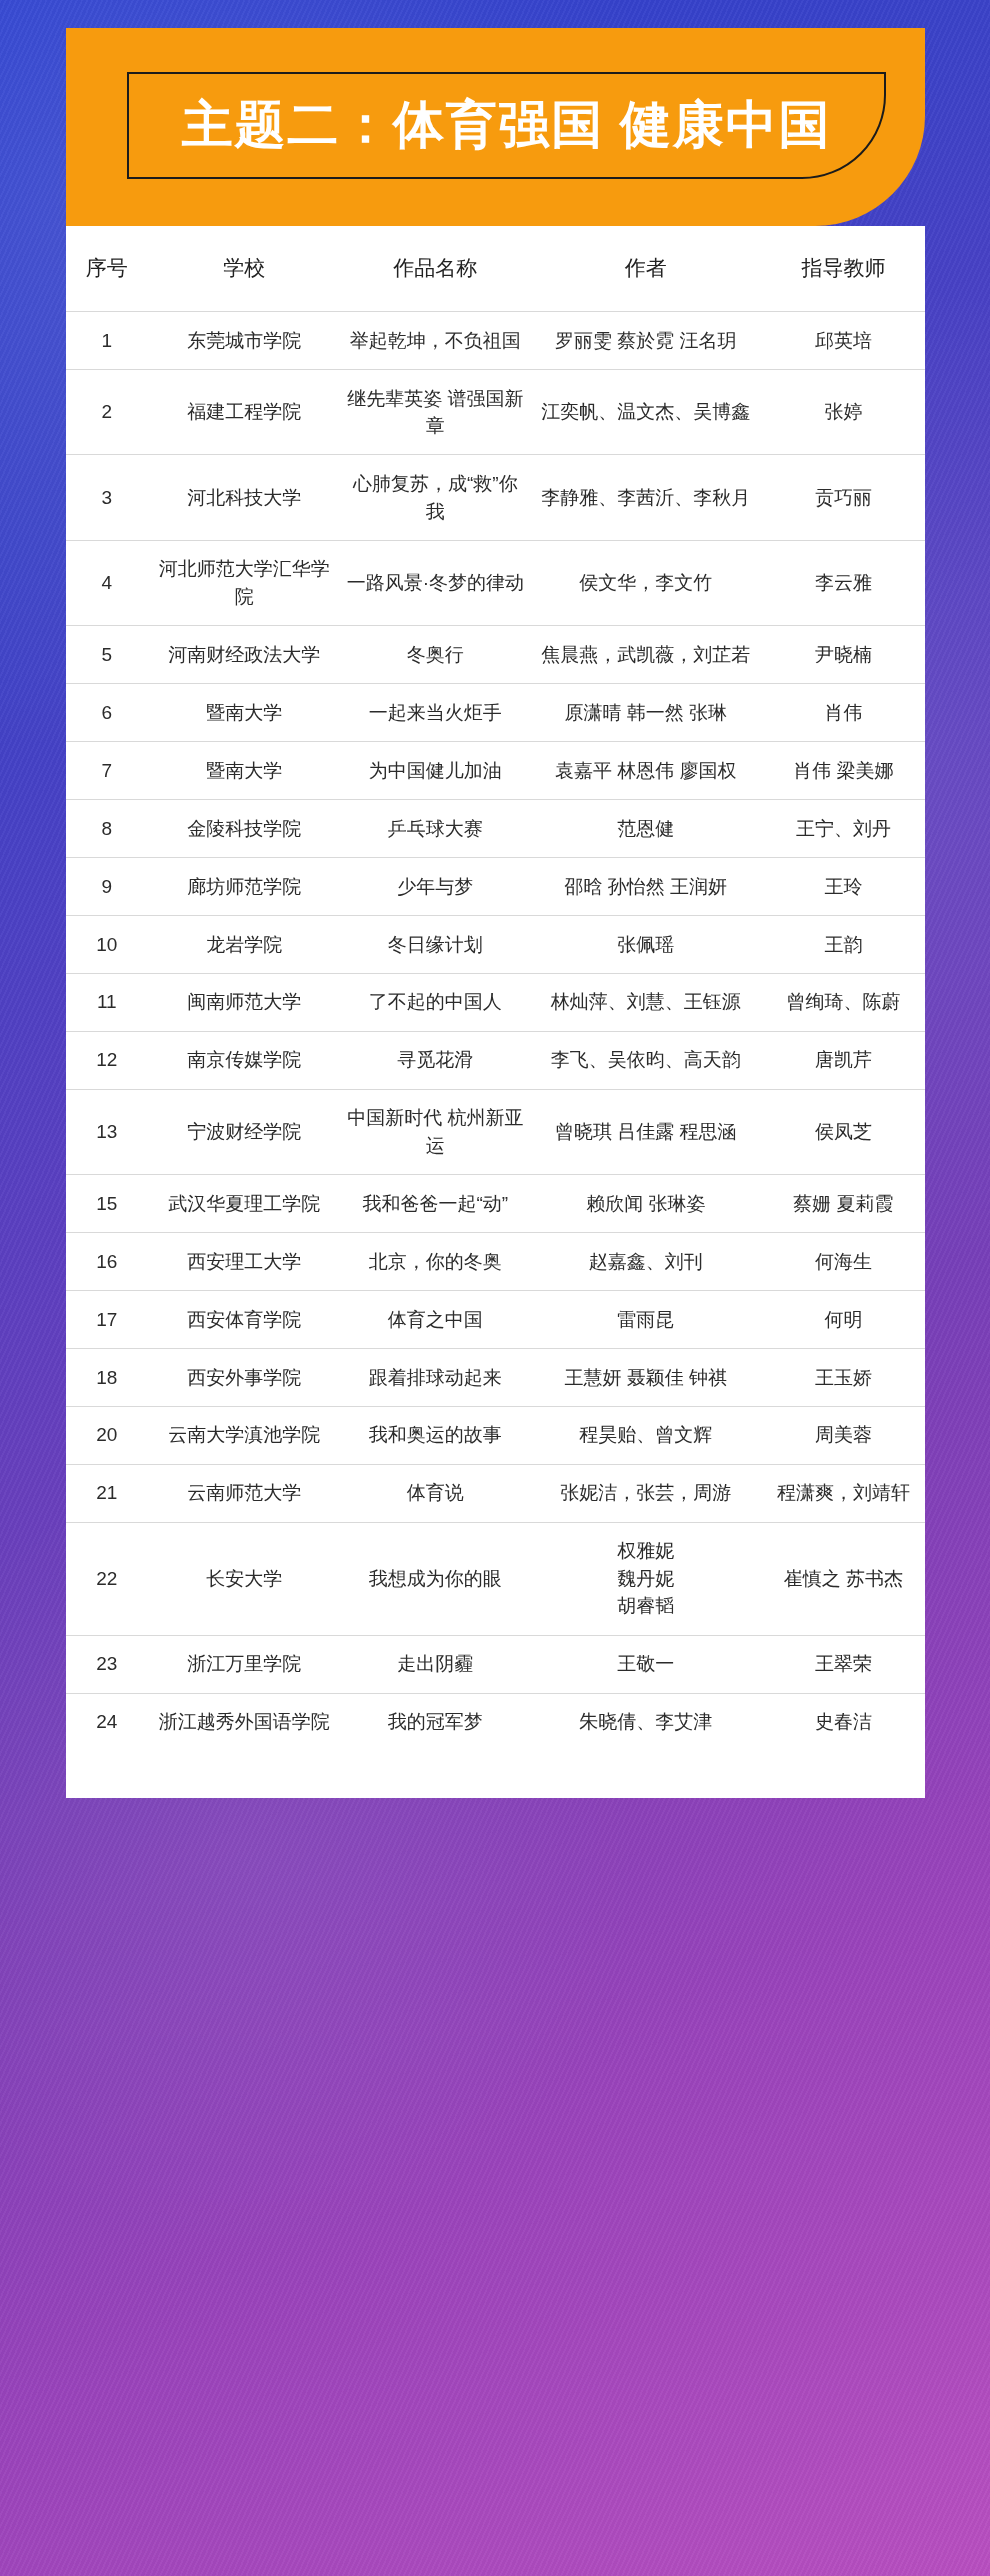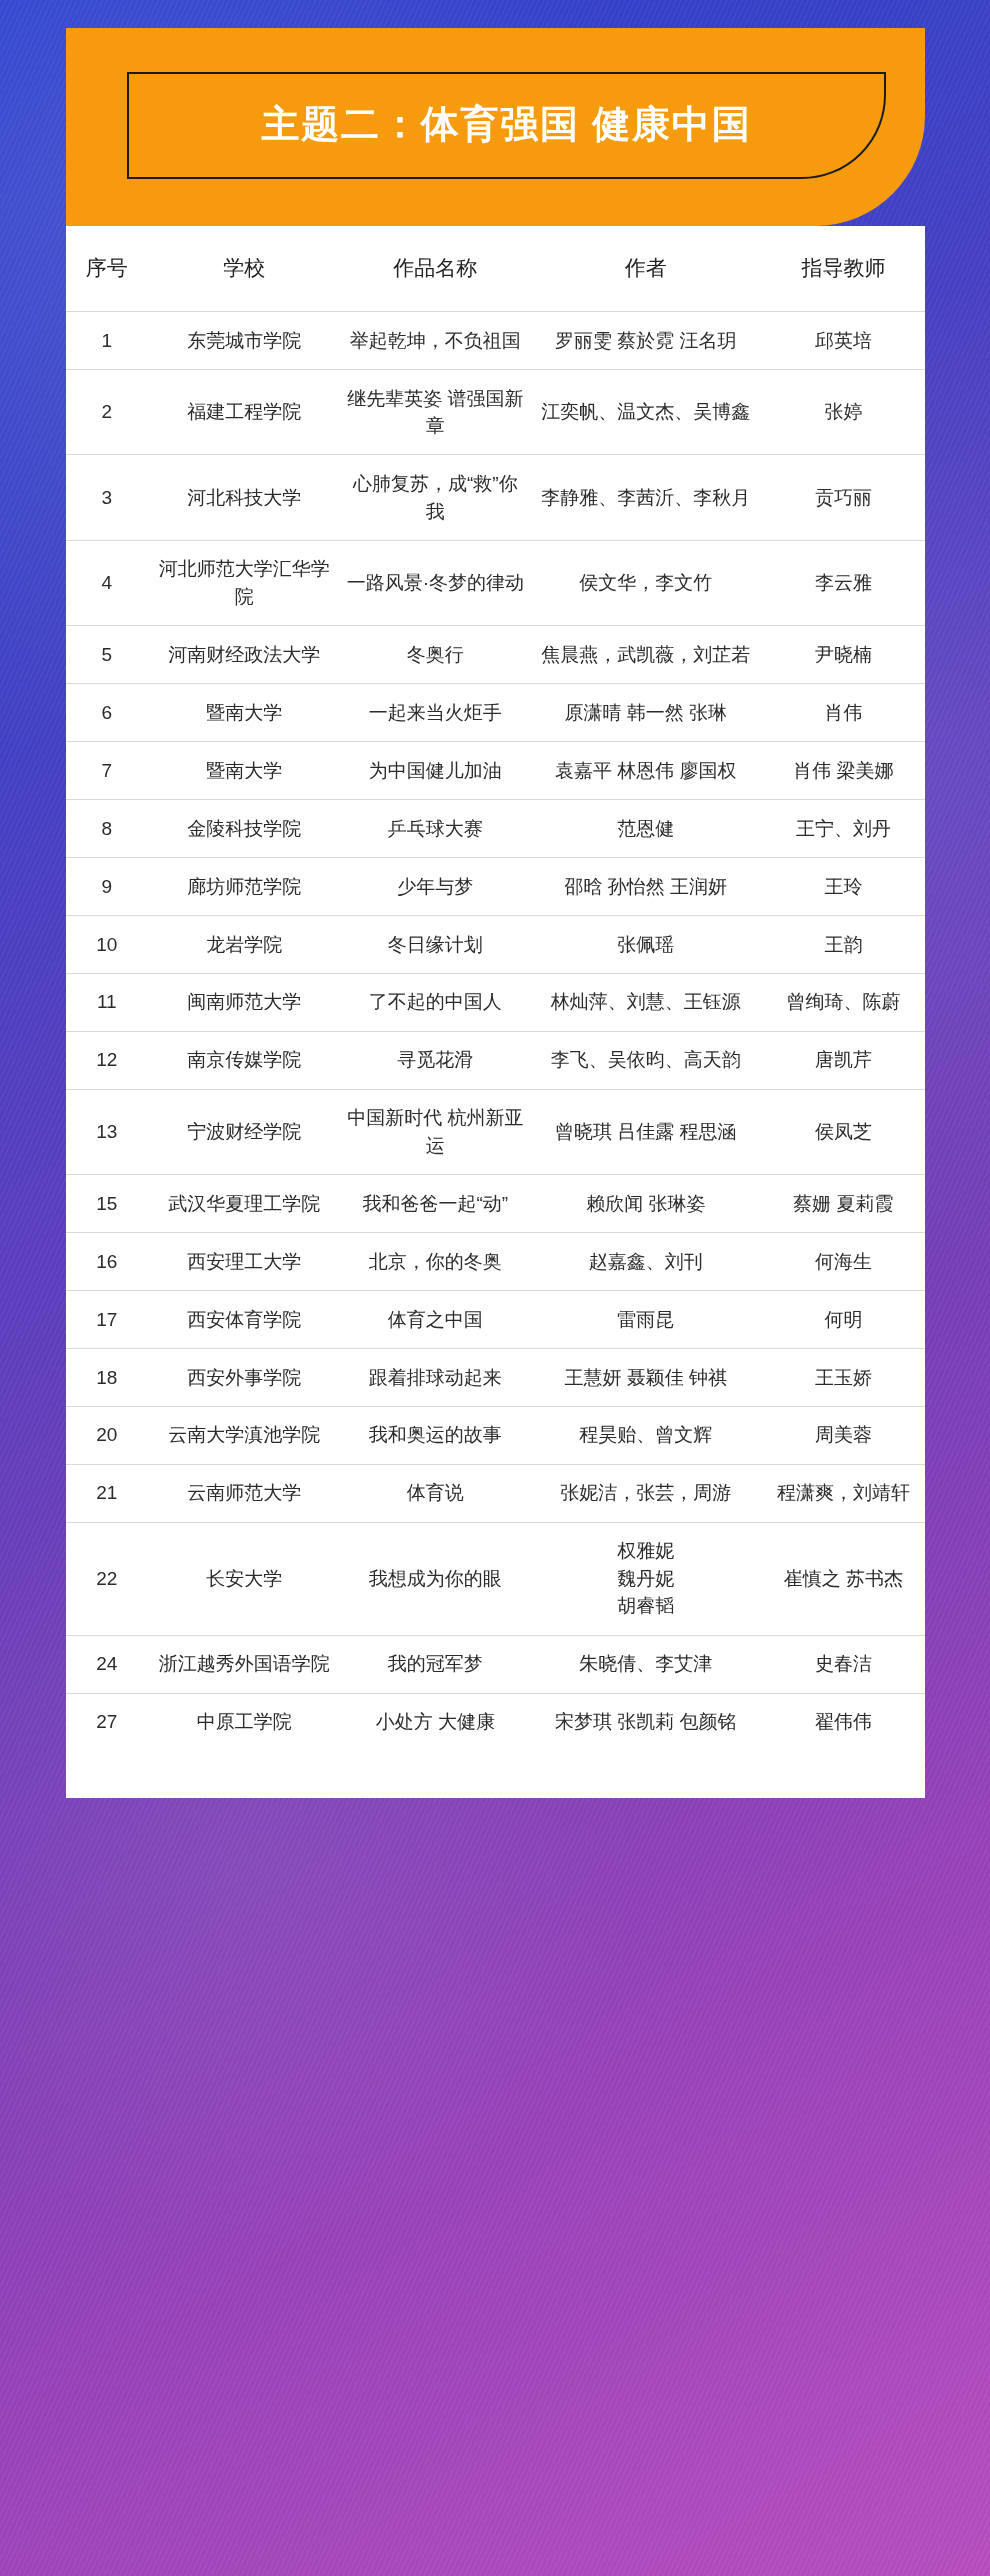--- a/index.html
+++ b/index.html
@@ -55,21 +55,21 @@
     height: 103px;
     border: 2.8px solid #1b1b1b;
     background: #F79B0E;
     border-bottom-right-radius: 84px;
     display: flex;
     align-items: center;
     justify-content: center;
   }
   .banner-title {
     color: #ffffff;
-    font-size: 38px;
+    font-size: 51px;
     font-weight: bold;
     letter-spacing: 1.8px;
     text-align: center;
     line-height: 1.2;
     white-space: nowrap;
   }
 
   
   .table-card {
     background: #ffffff;
@@ -276,32 +276,32 @@
             <td>程潇爽，刘靖轩</td>
           </tr>
           <tr>
             <td class="cell-idx">22</td>
             <td>长安大学</td>
             <td>我想成为你的眼</td>
             <td>权雅妮<br>魏丹妮<br>胡睿韬</td>
             <td>崔慎之 苏书杰</td>
           </tr>
           <tr>
+            <td class="cell-idx">23</td>
+            <td>浙江万里学院</td>
+            <td>走出阴霾</td>
+            <td>王敬一</td>
+            <td>王翠荣</td>
+          </tr>
+          <tr>
             <td class="cell-idx">24</td>
             <td>浙江越秀外国语学院</td>
             <td>我的冠军梦</td>
             <td>朱晓倩、李艾津</td>
             <td>史春洁</td>
           </tr>
-          <tr>
-            <td class="cell-idx">27</td>
-            <td>中原工学院</td>
-            <td>小处方 大健康</td>
-            <td>宋梦琪 张凯莉 包颜铭</td>
-            <td>翟伟伟</td>
-          </tr>
         </tbody>
     </table>
     <div class="bottom-pad"></div>
   </div>
 
 </div>
 
 
 </body></html>

